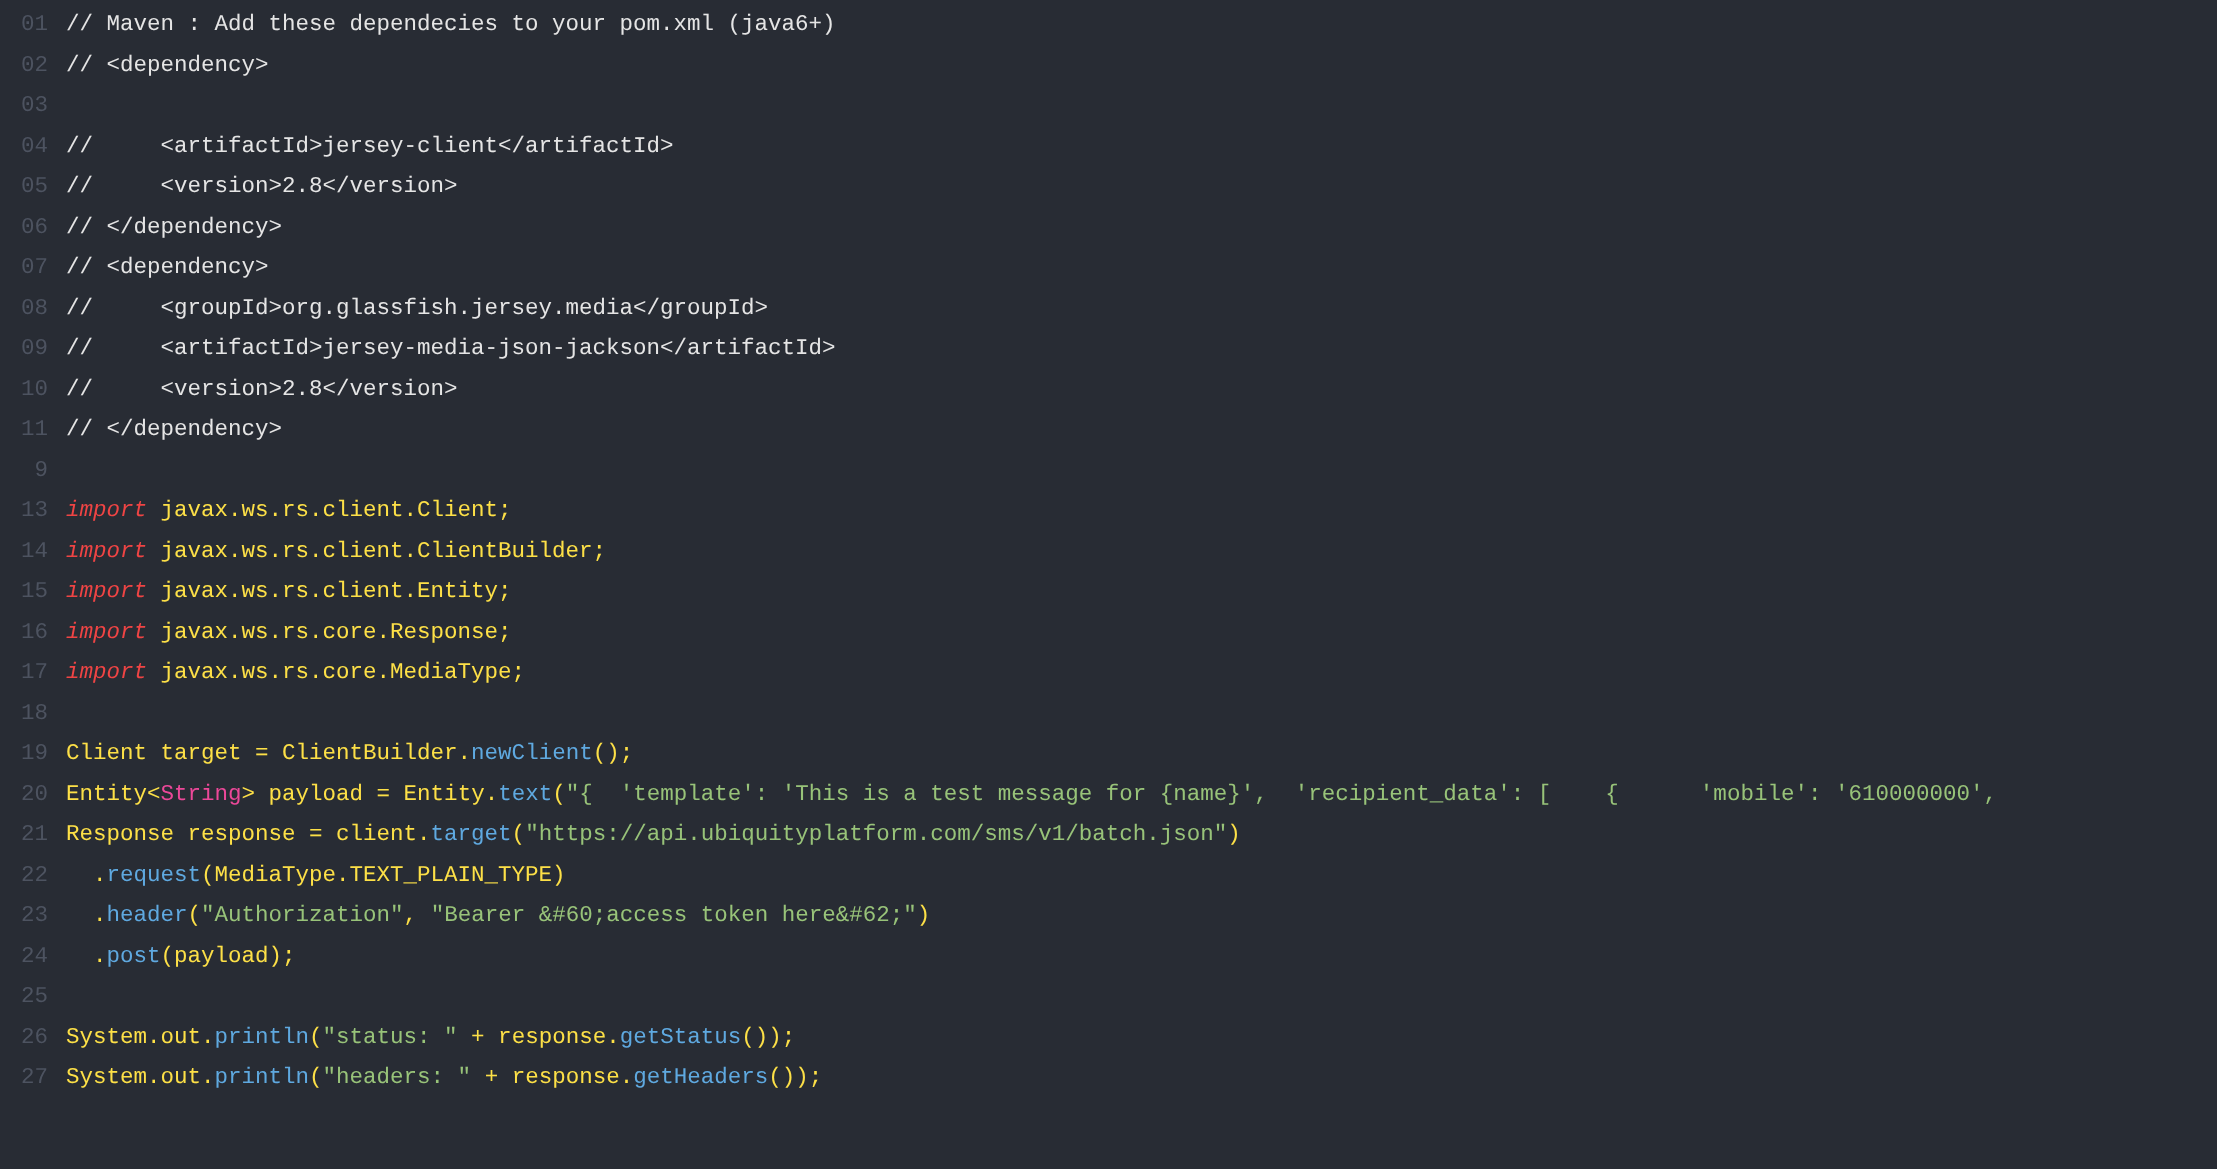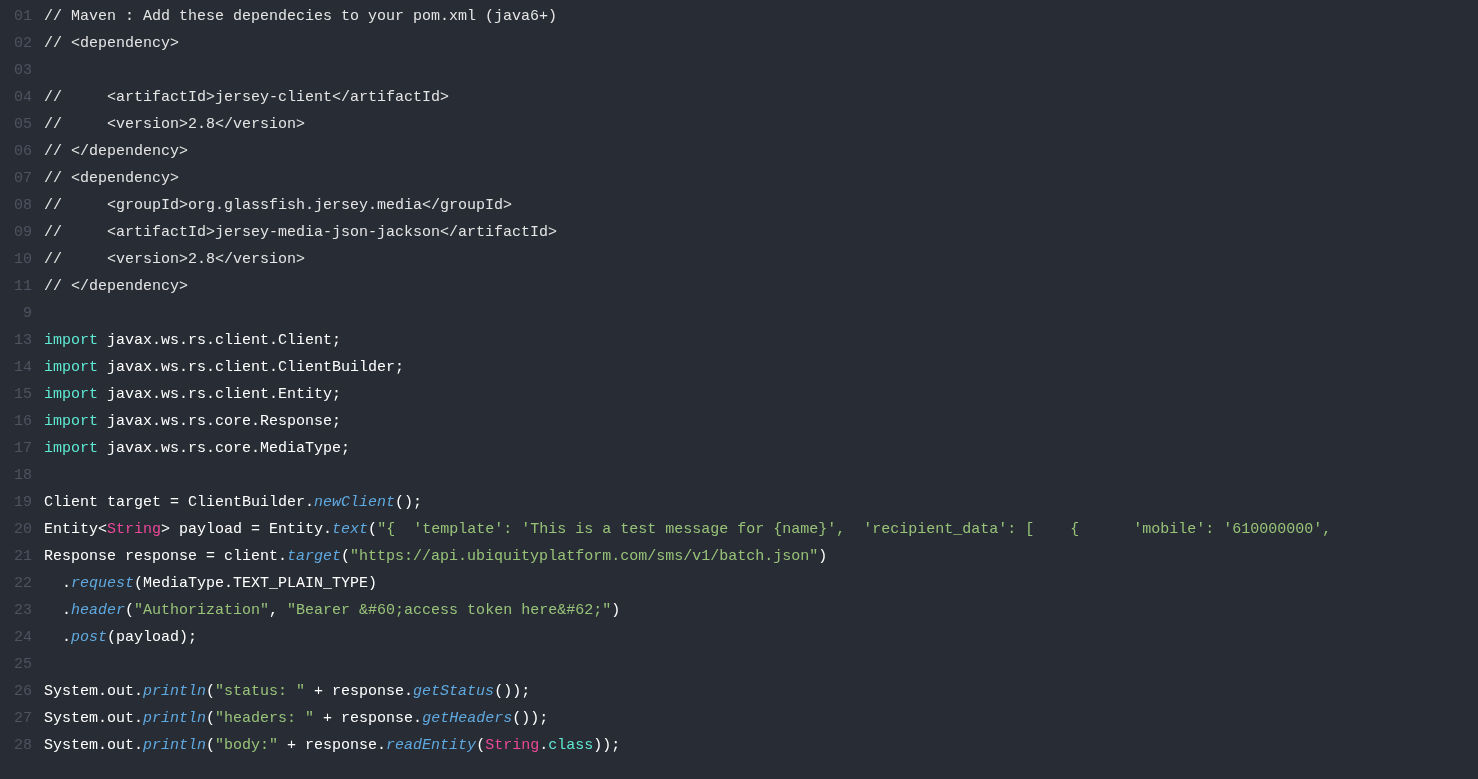--- a/index.html
+++ b/index.html
@@ -16,25 +16,25 @@
   .lineno {
     width:36px;
     text-align:right;
     color:#4d5360;
     user-select:none;
     flex-shrink:0;
     padding-right:4px;
   }
   .code { padding-left:8px; color:#b2b9c6; white-space:pre; }
   .c  { color:#e5e5e5; font-style:normal; } 
-  .k  { color:#5eead4; }                    
+  .k  { color:#ef4444;font-style:italic; }                    
   .t  { color:#ec4899; }                    
-  .m  { color:#5fa9e0;font-style:italic; }                    
+  .m  { color:#5fa9e0; }                    
   .s  { color:#98c379; }                    
-  .p  { color:#ffffff; }                    
+  .p  { color:#fde047; }                    
 </style>
 </head>
 <body>
 
 <div class="code-block" id="code-block">
     <div class="line">
       <span class="lineno">01</span>
       <span class="code"><span class="c">// Maven : Add these dependecies to your pom.xml (java6+)</span></span>
     </div>
     <div class="line">
@@ -133,17 +133,13 @@
       <span class="code"><span class="p"></span></span>
     </div>
     <div class="line">
       <span class="lineno">26</span>
       <span class="code"><span class="p">System.out.</span><span class="m">println</span><span class="p">(</span><span class="s">"status: "</span><span class="p"> + response.</span><span class="m">getStatus</span><span class="p">());</span></span>
     </div>
     <div class="line">
       <span class="lineno">27</span>
       <span class="code"><span class="p">System.out.</span><span class="m">println</span><span class="p">(</span><span class="s">"headers: "</span><span class="p"> + response.</span><span class="m">getHeaders</span><span class="p">());</span></span>
     </div>
-    <div class="line">
-      <span class="lineno">28</span>
-      <span class="code"><span class="p">System.out.</span><span class="m">println</span><span class="p">(</span><span class="s">"body:"</span><span class="p"> + response.</span><span class="m">readEntity</span><span class="p">(</span><span class="t">String</span><span class="p">.</span><span class="k">class</span><span class="p">));</span></span>
-    </div>
   </div>
 
 </body></html>

